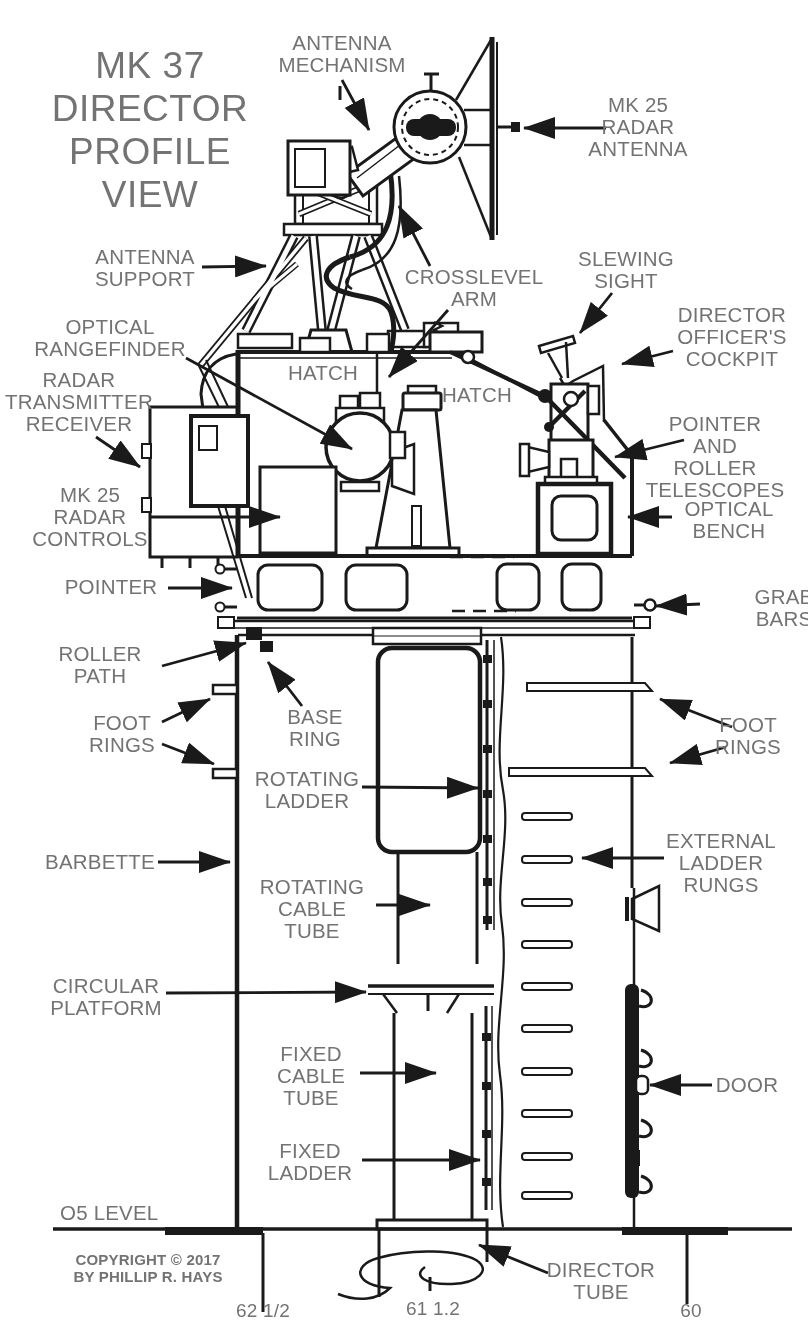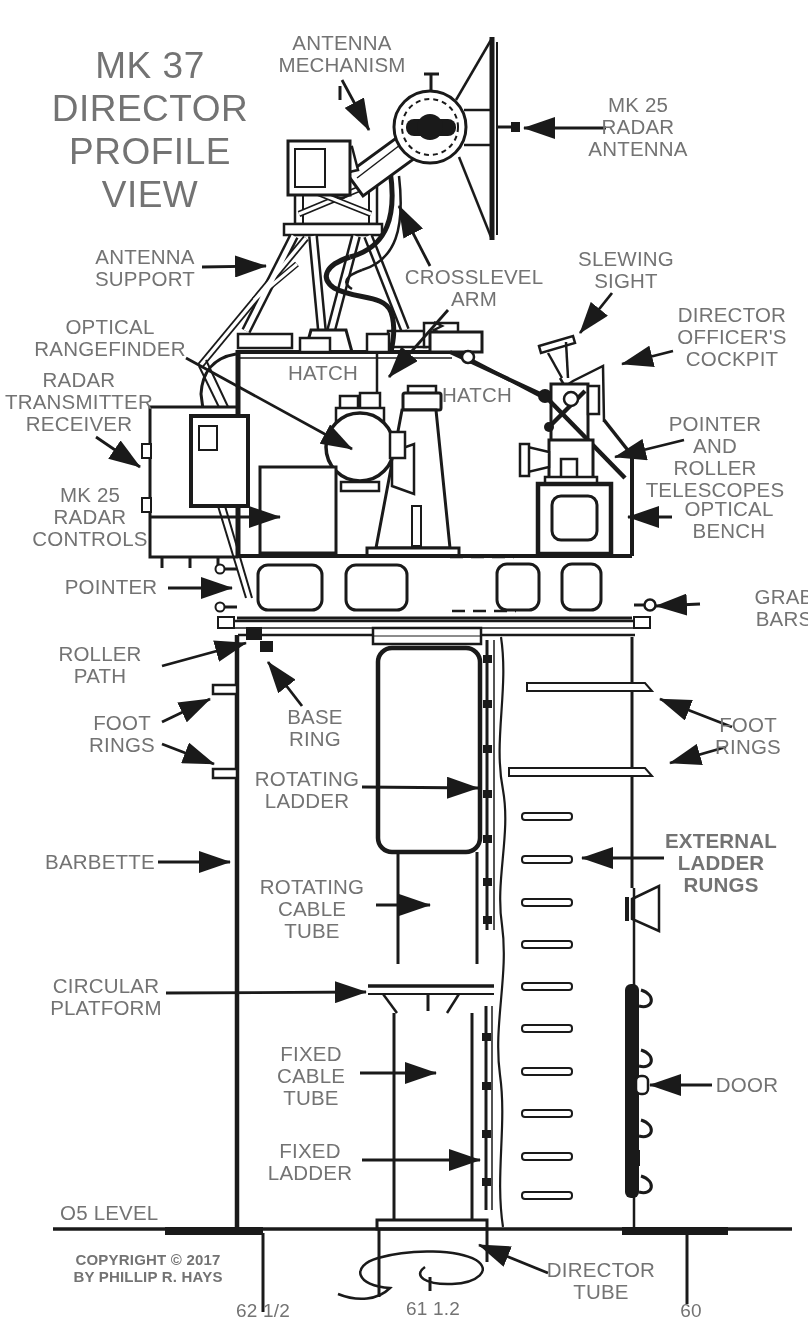--- a/index.html
+++ b/index.html
@@ -361,21 +361,21 @@
 <div class="lbl" style="left:40px;top:643px;width:120px;">ROLLER
 PATH</div>
 <div class="lbl" style="left:62px;top:712px;width:120px;">FOOT
 RINGS</div>
 <div class="lbl" style="left:256px;top:706px;width:118px;">BASE
 RING</div>
 <div class="lbl" style="left:688px;top:714px;width:120px;">FOOT
 RINGS</div>
 <div class="lbl" style="left:238px;top:768px;width:138px;">ROTATING
 LADDER</div>
-<div class="lbl" style="left:656px;top:830px;width:130px;font-weight:bold;">EXTERNAL
+<div class="lbl" style="left:656px;top:830px;width:130px;">EXTERNAL
 LADDER
 RUNGS</div>
 <div class="lbl" style="left:44px;top:851px;width:112px;">BARBETTE</div>
 <div class="lbl" style="left:250px;top:876px;width:124px;">ROTATING
 CABLE
 TUBE</div>
 <div class="lbl" style="left:40px;top:975px;width:132px;">CIRCULAR
 PLATFORM</div>
 <div class="lbl" style="left:256px;top:1043px;width:110px;">FIXED
 CABLE

